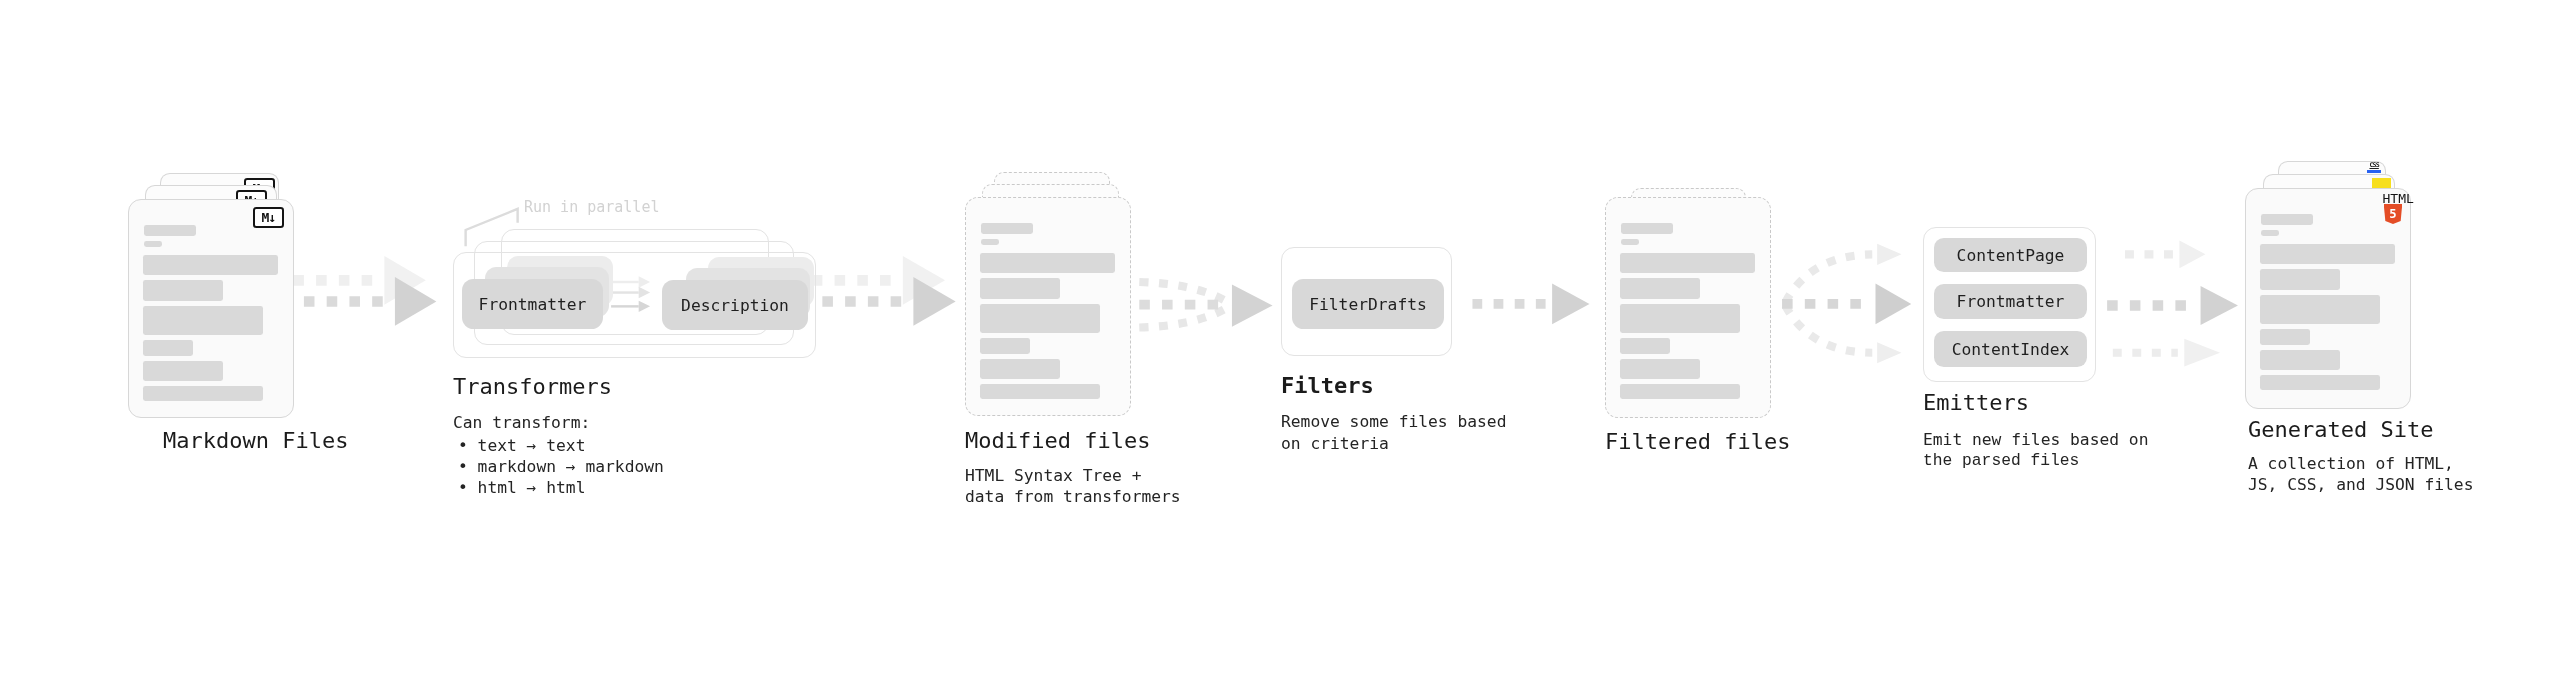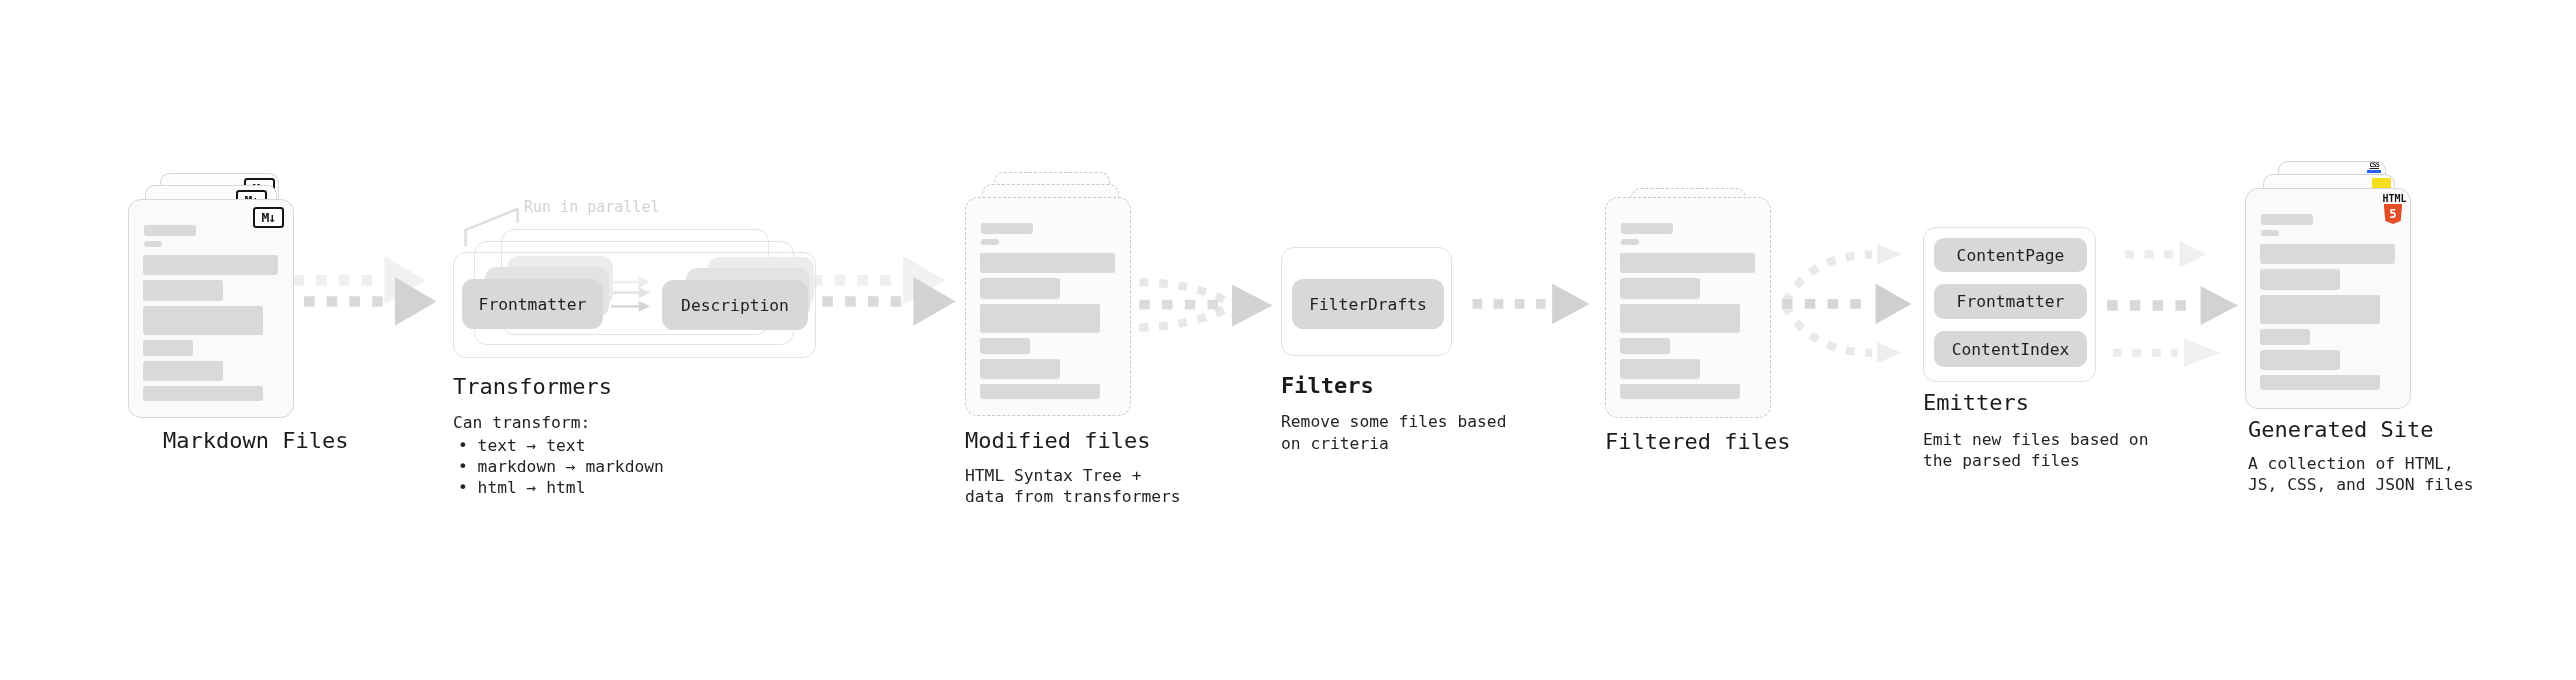--- a/index.html
+++ b/index.html
@@ -32,21 +32,21 @@
     font-size:16.3px;color:#1f1f1f;box-sizing:border-box;white-space:nowrap;
   }
   .pill.ghost2{background:#e3e3e3;}
   .pill.ghost3{background:#ececec;}
   
   .stage-label{position:absolute;font-size:22px;color:#1b1b1b;white-space:nowrap;line-height:1;}
   .stage-desc{position:absolute;font-size:16.3px;color:#242424;white-space:nowrap;line-height:1;}
   .note-label{position:absolute;font-size:15px;color:#d2d2d2;white-space:nowrap;line-height:1;}
   
   .html5-icon{position:absolute;width:21px;text-align:center;}
-  .html5-word{font-size:10px;font-weight:bold;color:#141414;letter-spacing:0px;line-height:8.1px;}
+  .html5-word{font-size:13px;font-weight:normal;color:#141414;letter-spacing:0px;line-height:8.1px;}
   .html5-shield{
     width:18.7px;height:20.3px;margin:0.8px auto 0;background:#E44D26;color:#fff;font-weight:bold;font-size:12.2px;
     display:flex;align-items:center;justify-content:center;
     clip-path:polygon(0 0,100% 0,91% 86%,50% 100%,9% 86%);
   }
   .js-icon{position:absolute;width:18.7px;height:16.3px;background:#F7DF1E;}
   .css-icon{position:absolute;width:16.3px;text-align:center;}
   .css-word{font-size:6.5px;font-weight:bold;color:#1a1a1a;line-height:5.7px;letter-spacing:-0.8px;}
   .css-bar{width:14.6px;height:3.3px;background:#2962F1;margin:0.8px auto 0;}
   svg.arrow-layer{position:absolute;left:0;top:0;}
@@ -206,21 +206,21 @@
     <div class="stage-label" style="left:1605px;top:431px;">Filtered files</div>
   </div>
 
   <div>
     <div class="container-box opaque" style="left:1923px;top:227px;width:173px;height:155px;"></div>
     <div class="pill" style="left:1934px;top:238px;width:153px;height:34px;border-radius:9.8px;">ContentPage</div>
     <div class="pill" style="left:1934px;top:284px;width:153px;height:35px;border-radius:9.8px;">Frontmatter</div>
     <div class="pill" style="left:1934px;top:331px;width:153px;height:36px;border-radius:9.8px;">ContentIndex</div>
     <div class="stage-label" style="left:1923px;top:392px;">Emitters</div>
     <div class="stage-desc" style="left:1923px;top:432px;">Emit new files based on</div>
-    <div class="stage-desc" style="left:1923px;top:453px;">the parsed files</div>
+    <div class="stage-desc" style="left:1923px;top:453px;font-family:Liberation Mono, monospace;">the parsed files</div>
   </div>
 
   <div>
     <div class="file-card backlayer" style="left:2278px;top:161px;width:108px;height:57px;"></div>
     <div class="css-icon" style="left:2366px;top:163px;text-decoration:underline;">
       <div class="css-word">CSS</div>
       <div class="css-bar"></div>
     </div>
     <div class="file-card backlayer" style="left:2263px;top:174px;width:132px;height:57px;"></div>
     <div class="js-icon" style="left:2372px;top:178px;"></div>

